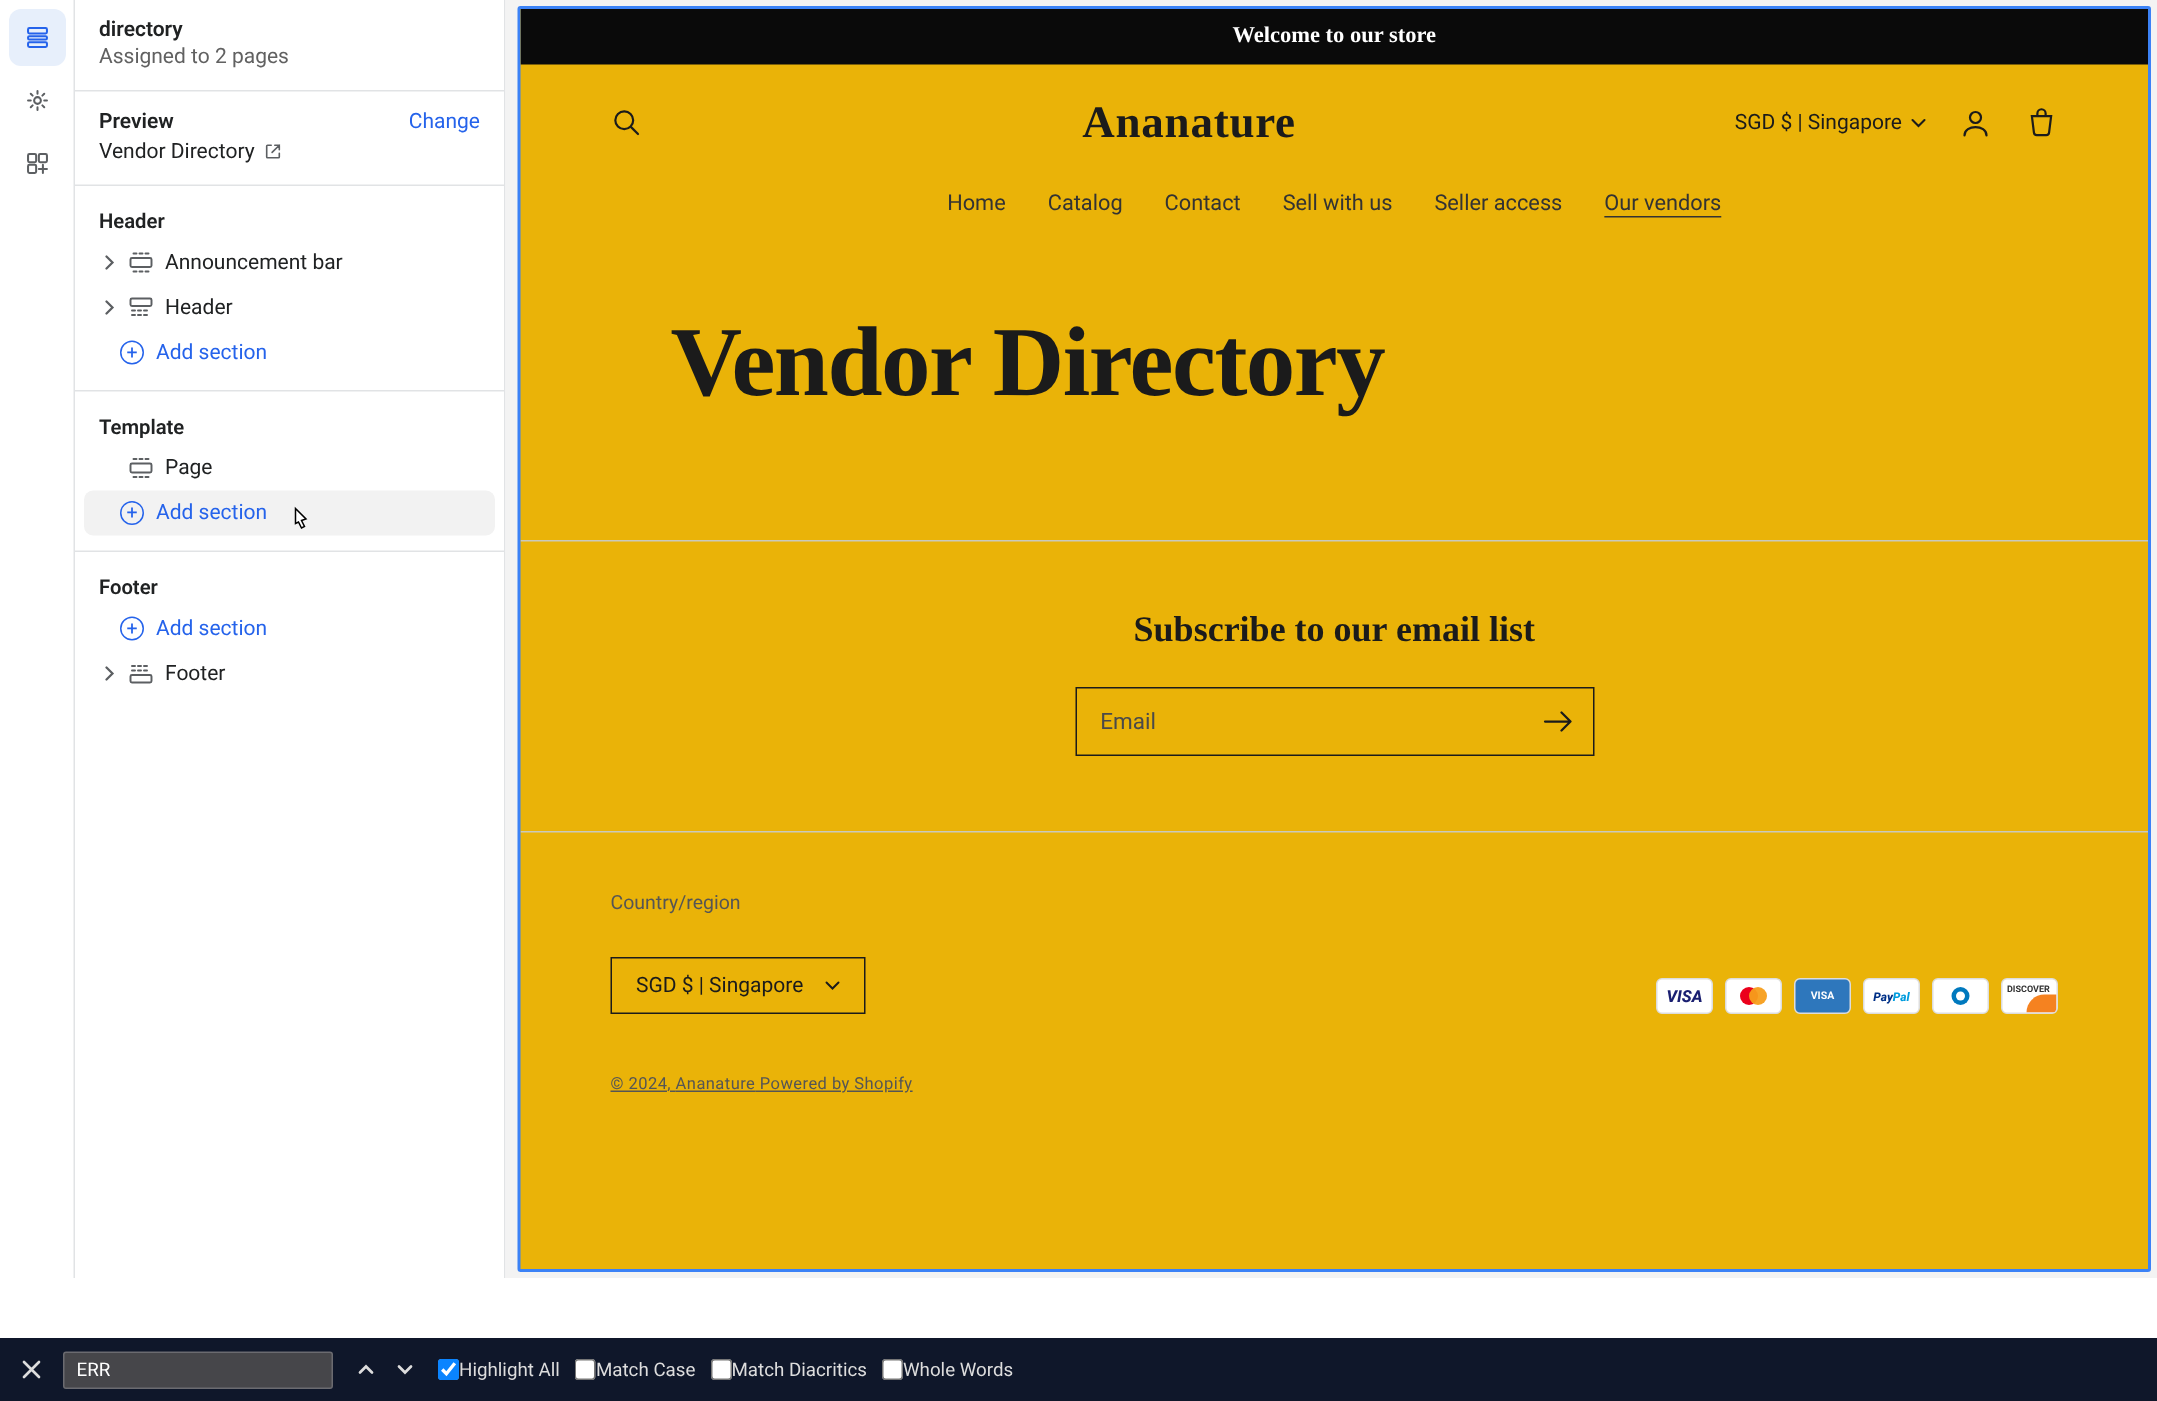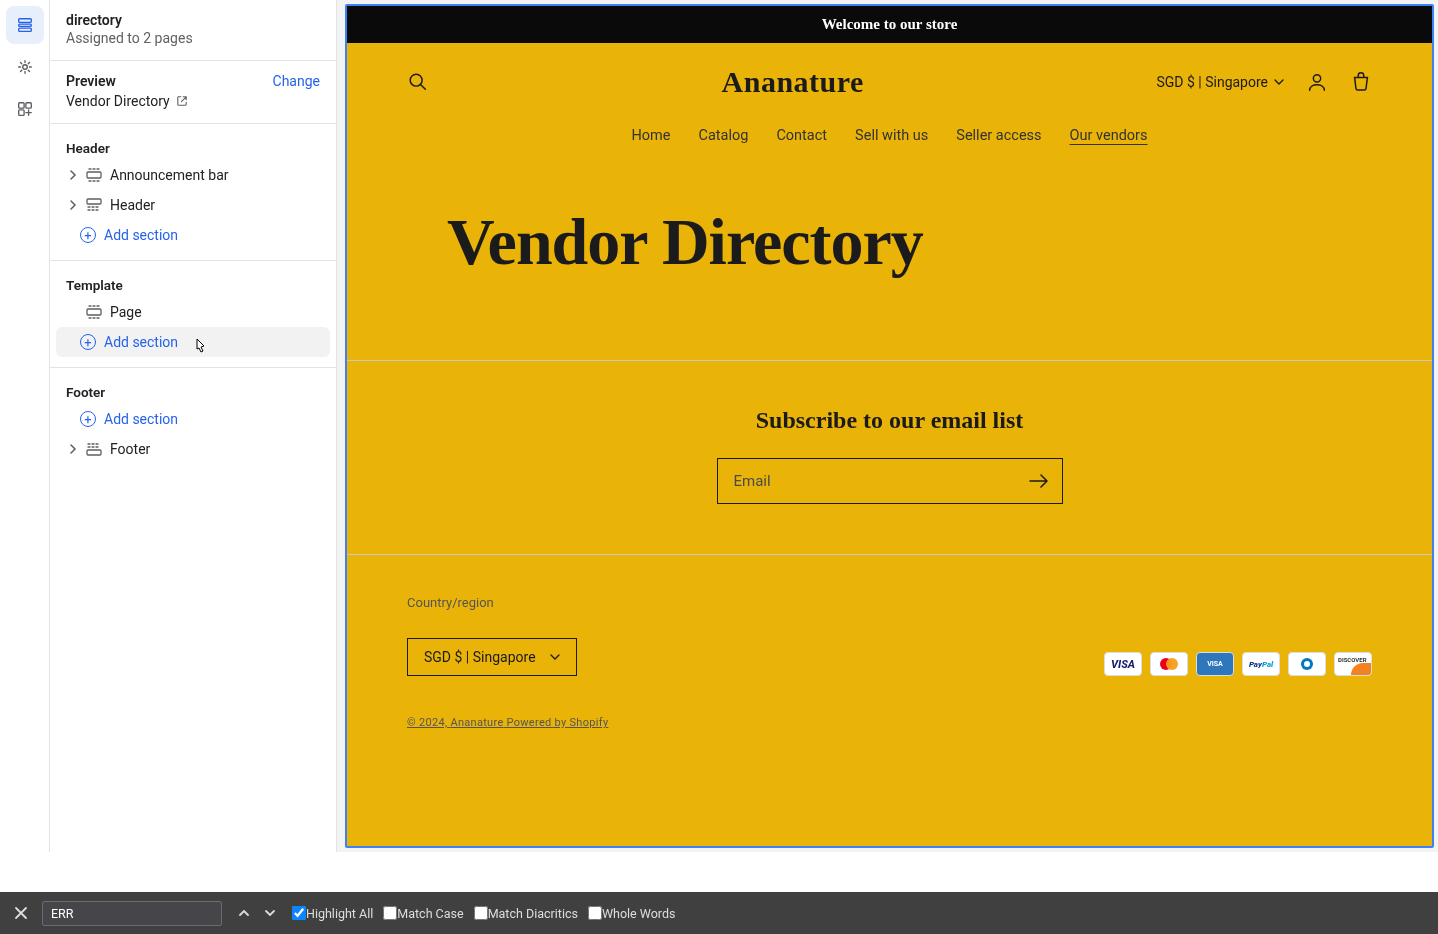--- a/index.html
+++ b/index.html
@@ -57,21 +57,21 @@
   .footer-bot { border-top: 1px solid #c9c9bd; padding: 40px 60px 20px 60px; }
   .fb-row { display: flex; justify-content: space-between; align-items: flex-end; }
   .fb-left .lbl { font-size: 13px; color: #555; margin-bottom: 28px; }
   .country-sel { border: 1px solid #1b1b1b; padding: 10px 16px; display: inline-flex; align-items: center; gap: 14px; font-size: 14px; cursor: pointer; }
   .pay-icons { display: flex; gap: 8px; }
   .pay-card { width: 38px; height: 24px; border-radius: 4px; background: #fff; border: 1px solid #ddd; display: flex; align-items: center; justify-content: center; font-size: 8px; font-weight: 700; overflow: hidden; }
   .copyright { margin-top: 40px; font-size: 11px; color: #555; letter-spacing: 0.3px; text-decoration: underline; }
   .copyright a { color: #555; text-decoration: none; cursor: pointer; }
 
   
-  .findbar { position: absolute; left: 0; right: 0; bottom: 0; height: 42px; background: #404040; color: #ddd; display: flex; align-items: center; padding: 0 10px; gap: 10px; font-size: 12.5px; }
+  .findbar { position: absolute; left: 0; right: 0; bottom: 0; height: 42px; background: #0f172a; color: #ddd; display: flex; align-items: center; padding: 0 10px; gap: 10px; font-size: 12.5px; }
   .findbar .close { cursor: pointer; padding: 4px; }
   .findbar input.search { background: #46464a; border: 1px solid #6b6b70; color: #fff; padding: 4px 8px; width: 180px; border-radius: 2px; font-size: 12.5px; outline: none; }
   .findbar .navbtns { display: flex; gap: 2px; }
   .findbar .navbtn { width: 24px; height: 24px; display: flex; align-items: center; justify-content: center; cursor: pointer; border-radius: 3px; }
   .findbar label { display: flex; align-items: center; gap: 0; cursor: pointer; }
   .findbar input[type=checkbox] { width: 14px; height: 14px; accent-color: #0a84ff; }
 
   svg { display: block; }
 </style>
 </head>

